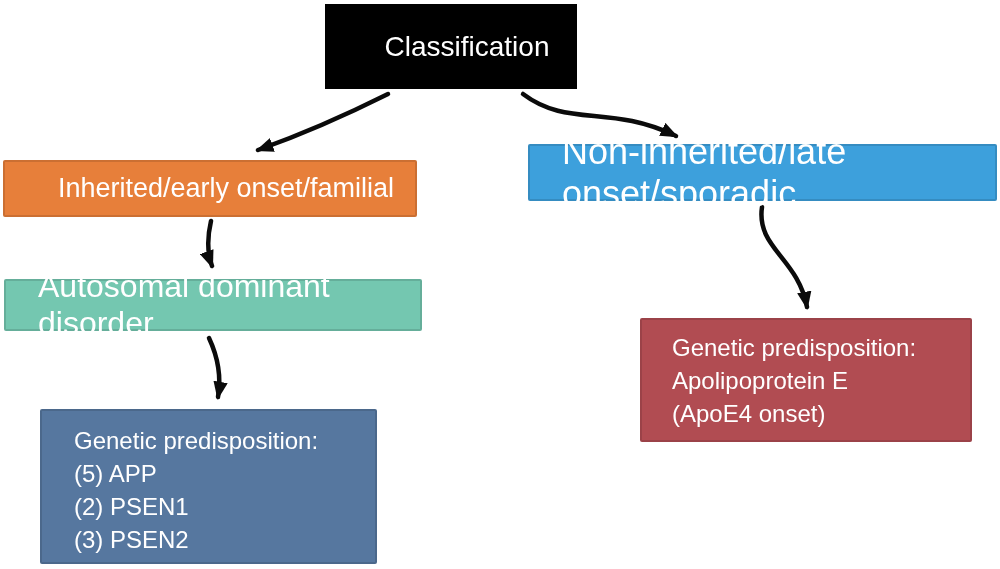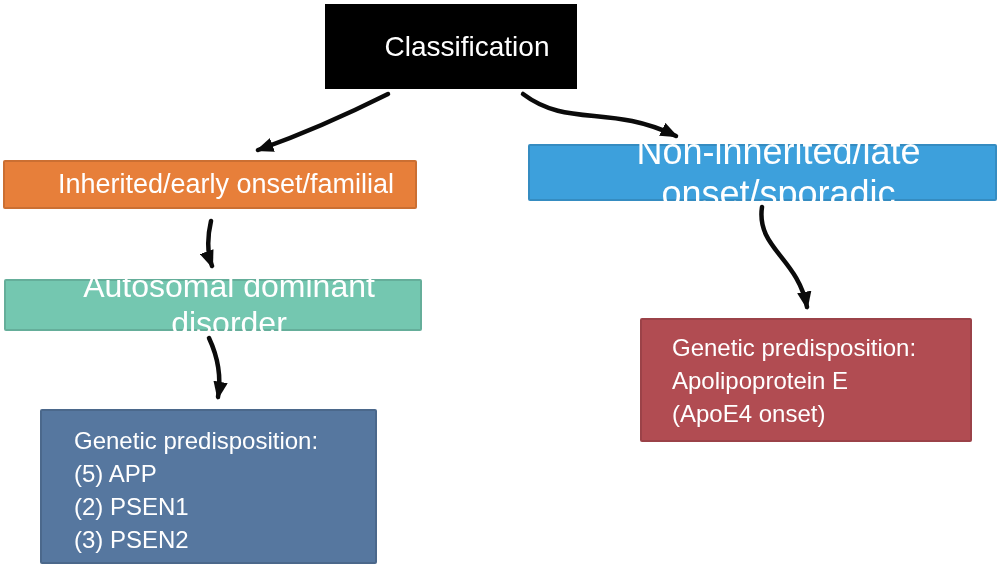--- a/index.html
+++ b/index.html
@@ -28,33 +28,32 @@
     position: absolute;
     box-sizing: border-box;
     color: #ffffff;
     z-index: 2;
     border-radius: 2px;
   }
   .node.center {
     display: flex;
     align-items: center;
     justify-content: center;
-    text-align: center;
     padding-left: 32px;
   }
   .node.colored {
     border: 2px solid rgba(0,0,0,0.12);
   }
   .node-classification {
     left: 325px; top: 4px; width: 252px; height: 85px;
     font-size: 28px;
     border-radius: 0;
   }
   .node-inherited {
-    left: 3px; top: 160px; width: 414px; height: 49px;
+    left: 3px; top: 160px; width: 414px; height: 57px;
     font-size: 27px;
   }
   .node-non-inherited {
     left: 528px; top: 144px; width: 469px; height: 57px;
     font-size: 36px;
   }
   .node-autosomal {
     left: 4px; top: 279px; width: 418px; height: 52px;
     font-size: 32px;
   }

